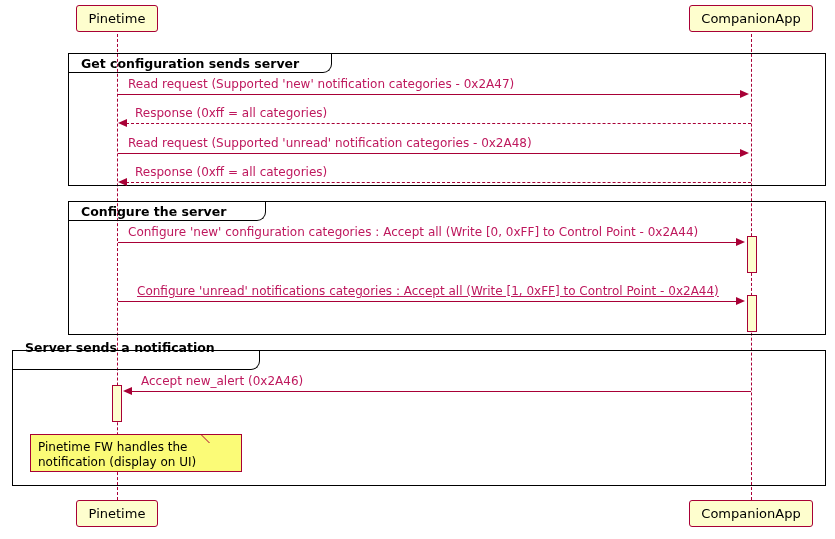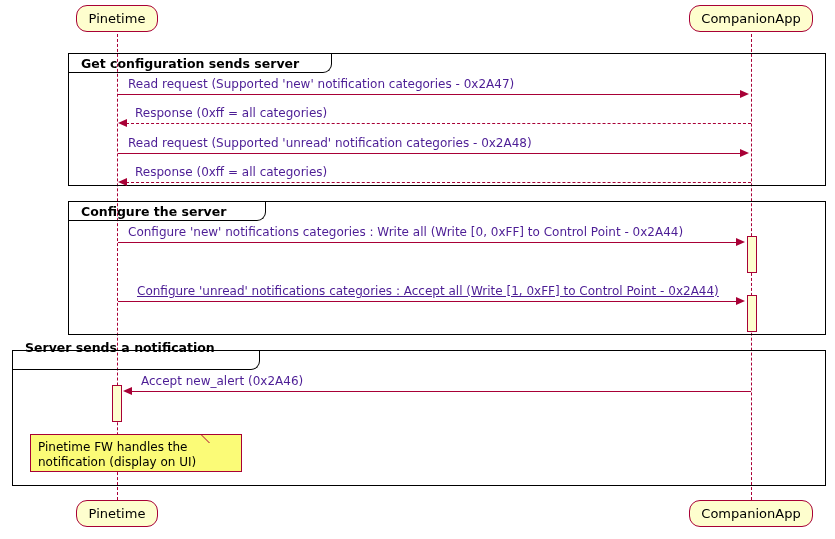--- a/index.html
+++ b/index.html
@@ -21,21 +21,21 @@
     position: absolute;
     box-sizing: border-box;
     background: #FEFECE;
     border: 1.2px solid #A80036;
     color: #000000;
     font-size: 13px;
     line-height: 1;
     padding: 6px 10px;
     text-align: center;
     white-space: nowrap;
-    border-radius: 11px;
+    border-radius: 3px;
   }
   .lifeline {
     position: absolute;
     width: 0;
     border-left: 1px dashed #A80036;
   }
   .activation {
     position: absolute;
     box-sizing: border-box;
     background: #FEFECE;
@@ -84,21 +84,21 @@
     border-left: 9px solid #A80036;
   }
   .arrow-head.left {
     border-top: 4.5px solid transparent;
     border-bottom: 4.5px solid transparent;
     border-right: 9px solid #A80036;
   }
   .msg-label {
     position: absolute;
     font-size: 12px;
-    color: #4c1d95;
+    color: #be185d;
     white-space: nowrap;
     line-height: 1;
   }
   .note {
     position: absolute;
     box-sizing: border-box;
     background: #FBFB77;
     border: 1px solid #A80036;
     font-size: 12px;
     color: #000000;
@@ -157,21 +157,21 @@
   <div class="msg-line" style="left:118px; top:153px; width:625px;"></div>
   <div class="arrow-head right" style="left:740px; top:148.5px;"></div>
   <div class="msg-label" style="left:128px; top:137px;">Read request (Supported 'unread' notification categories - 0x2A48)</div>
 
   <div class="msg-line dashed" style="left:126px; top:182px; width:625px;"></div>
   <div class="arrow-head left" style="left:118px; top:177.5px;"></div>
   <div class="msg-label" style="left:135px; top:166px;">Response (0xff = all categories)</div>
 
   <div class="msg-line" style="left:118px; top:242px; width:620px;"></div>
   <div class="arrow-head right" style="left:736px; top:237.5px;"></div>
-  <div class="msg-label" style="left:128px; top:226px;">Configure 'new' notifications categories : Write all (Write [0, 0xFF] to Control Point - 0x2A44)</div>
+  <div class="msg-label" style="left:128px; top:226px;">Configure 'new' configuration categories : Accept all (Write [0, 0xFF] to Control Point - 0x2A44)</div>
 
   <div class="msg-line" style="left:118px; top:301px; width:620px;"></div>
   <div class="arrow-head right" style="left:736px; top:296.5px;"></div>
   <div class="msg-label" style="left:137px; top:285px;text-decoration:underline;">Configure 'unread' notifications categories : Accept all (Write [1, 0xFF] to Control Point - 0x2A44)</div>
 
   <div class="msg-line" style="left:131px; top:391px; width:620px;"></div>
   <div class="arrow-head left" style="left:123px; top:386.5px;"></div>
   <div class="msg-label" style="left:141px; top:375px;">Accept new_alert (0x2A46)</div>
 
   <div class="note" style="left:30px; top:434px; width:212px; height:38px;">Pinetime FW handles the

